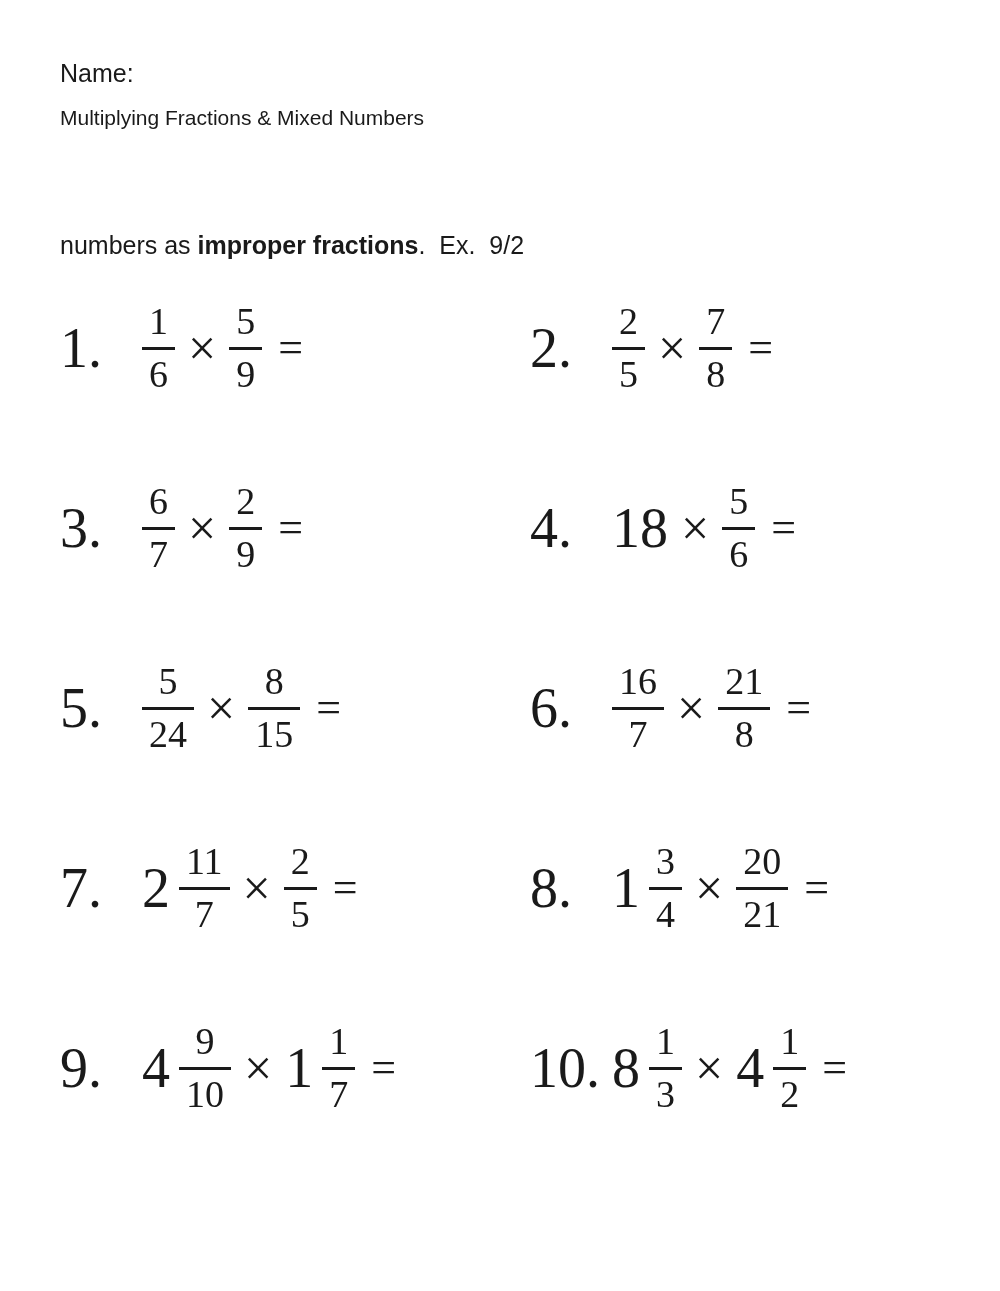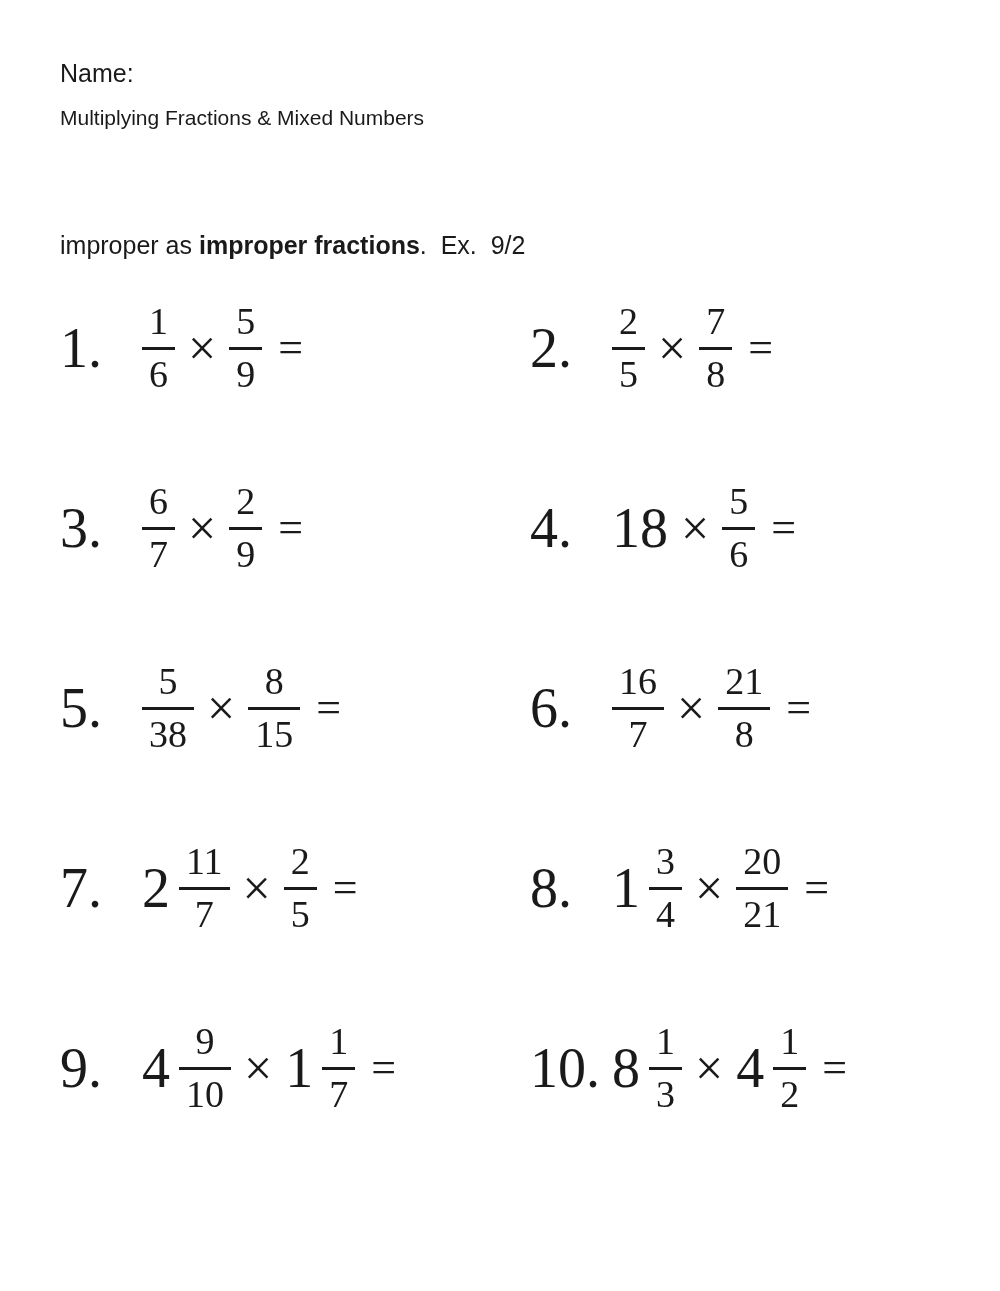--- a/index.html
+++ b/index.html
@@ -103,21 +103,21 @@
 </style>
 </head>
 <body>
 
 <div class="sheet">
 
   <div class="name-line">Name:</div>
 
   <div class="title">Multiplying Fractions &amp; Mixed Numbers</div>
 
-  <p class="instructions"><br><span>improper as </span><b>improper fractions</b><span>.  Ex.  9/2</span></p>
+  <p class="instructions"><br><span>numbers as </span><b>improper fractions</b><span>.  Ex.  9/2</span></p>
 
   <div class="problems">
       <div class="problem">
         <span class="p-label">1.</span>
         <span class="term">
           <span class="frac">
             <span class="fnum">1</span>
             <span class="fden">6</span>
           </span>
         </span>
@@ -176,21 +176,21 @@
             <span class="fden">6</span>
           </span>
         </span>
         <span class="op-equals">=</span>
       </div>
       <div class="problem">
         <span class="p-label">5.</span>
         <span class="term">
           <span class="frac">
             <span class="fnum">5</span>
-            <span class="fden">38</span>
+            <span class="fden">24</span>
           </span>
         </span>
         <span class="op-times">×</span>
         <span class="term">
           <span class="frac">
             <span class="fnum">8</span>
             <span class="fden">15</span>
           </span>
         </span>
         <span class="op-equals">=</span>

